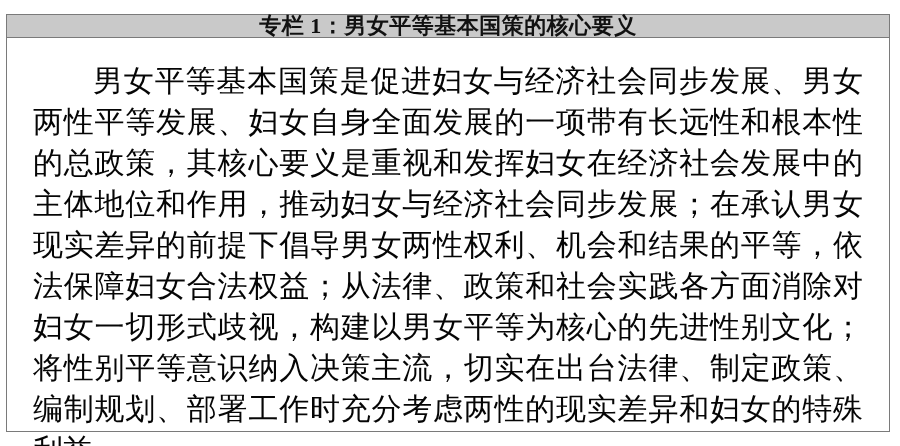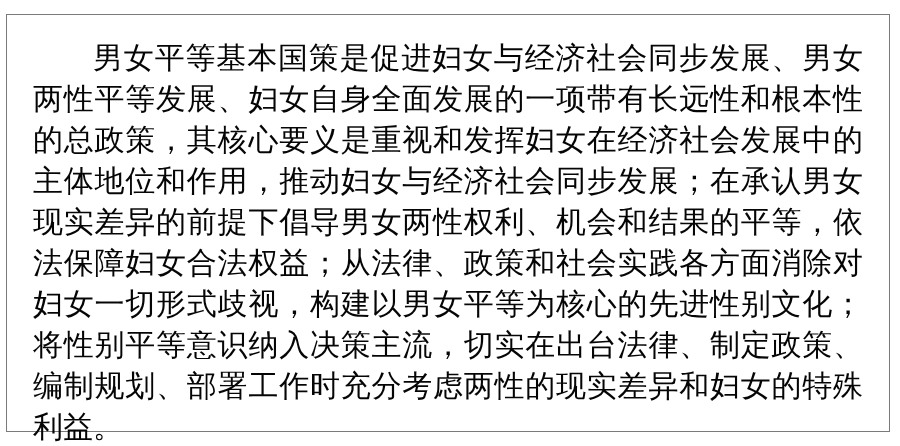--- a/index.html
+++ b/index.html
@@ -54,16 +54,19 @@
     text-align: justify;
     text-justify: inter-ideograph;
     text-indent: 2em;
     margin: 0;
   }
 </style>
 </head>
 <body>
 
 <div class="panel">
+  <div class="panel-header">
+    <div class="panel-title">专栏 1：男女平等基本国策的核心要义</div>
+  </div>
   <div class="panel-body">
     <p class="body-text">男女平等基本国策是促进妇女与经济社会同步发展、男女两性平等发展、妇女自身全面发展的一项带有长远性和根本性的总政策，其核心要义是重视和发挥妇女在经济社会发展中的主体地位和作用，推动妇女与经济社会同步发展；在承认男女现实差异的前提下倡导男女两性权利、机会和结果的平等，依法保障妇女合法权益；从法律、政策和社会实践各方面消除对妇女一切形式歧视，构建以男女平等为核心的先进性别文化；将性别平等意识纳入决策主流，切实在出台法律、制定政策、编制规划、部署工作时充分考虑两性的现实差异和妇女的特殊利益。</p>
   </div>
 </div>
 
 </body></html>

